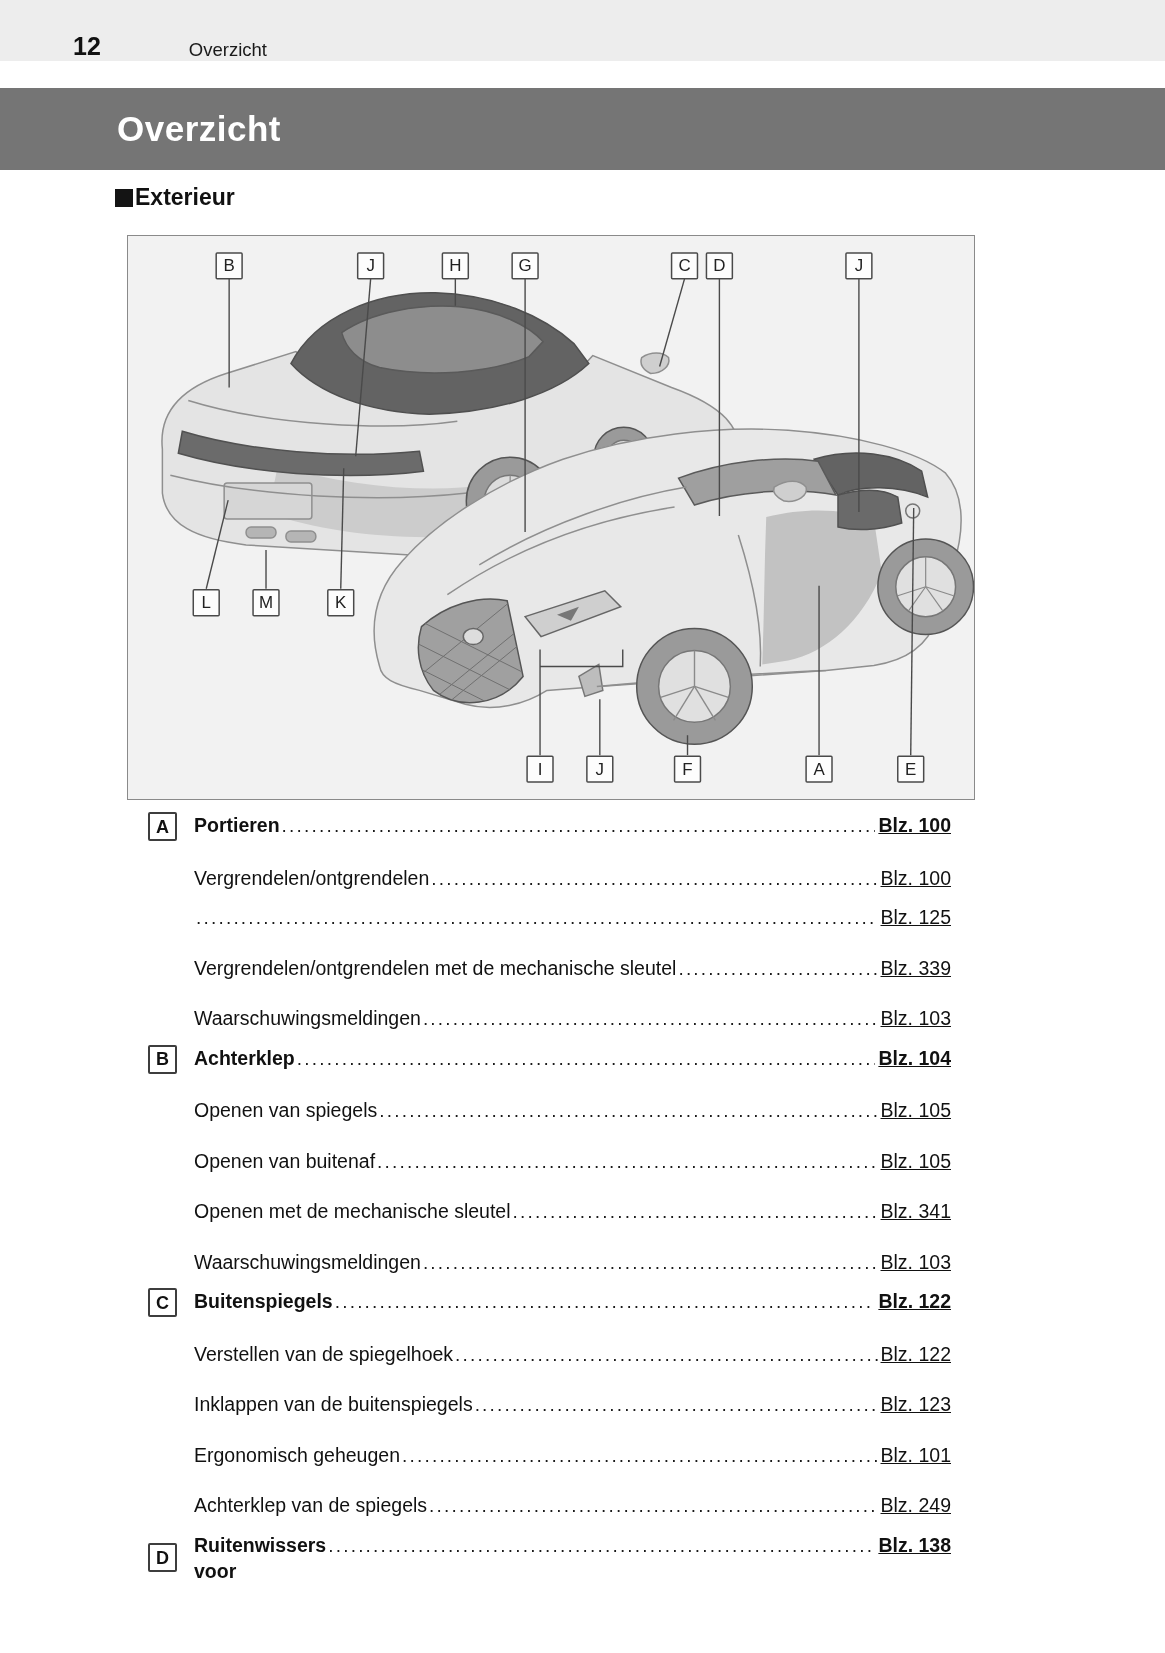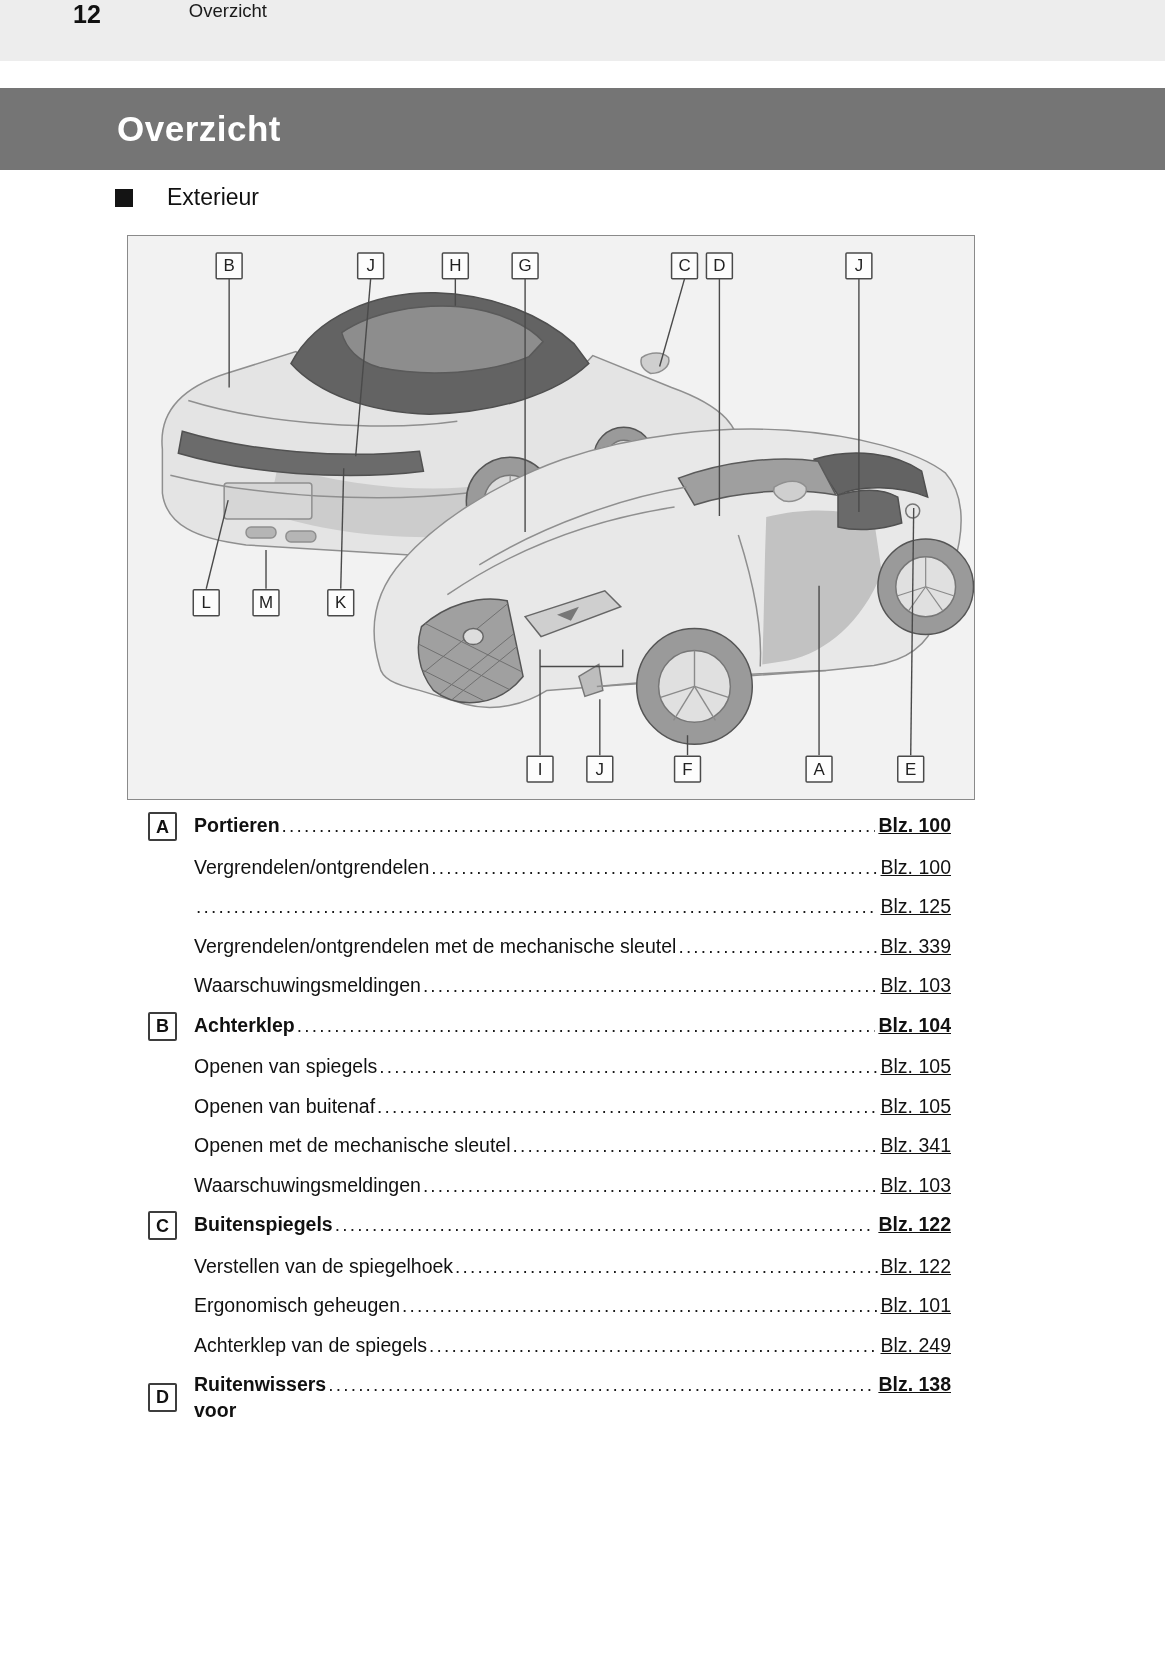--- a/index.html
+++ b/index.html
@@ -9,41 +9,41 @@
     height: 1653px;
     background: #ffffff;
     font-family: "Liberation Sans", sans-serif;
     color: #111;
     overflow: hidden;
   }
   
   .running-header {
     position: absolute; top:0; left:0; right:0; height:61px;
     background:#ededed;
-    display:flex; align-items:flex-start;
+    display:flex; align-items:flex-end;
   }
   .running-page-num { font-size:25px; font-weight:bold; margin-left:73px; }
   .running-title { font-size:18.5px; margin-left:88px; color:#1a1a1a; }
 
   
   .banner {
     position:absolute; top:88px; left:0; right:0; height:82px;
     background:#757575;
     display:flex; align-items:center;
   }
   .banner-title {
     color:#ffffff; font-size:35px; font-weight:bold; letter-spacing:0.5px;
     margin-left:117px;
   }
 
   
   .section-heading {
     position:absolute; top:184px; left:115px;
     display:flex; align-items:center;
-    font-size:23px; font-weight:normal;gap:32px;
+    font-size:23px; font-weight:bold;
   }
   .section-bullet {
     width:18px; height:18px; background:#141414; display:inline-block;
     margin-right:2px;
   }
 
   
   .diagram-box {
     position:absolute; left:127px; top:235px; width:848px; height:565px;
     border:1px solid #8a8a8a; background:#f2f2f2; box-sizing:border-box;
@@ -63,21 +63,21 @@
   .badge {
     width:29px; height:29px; box-sizing:border-box;
     border:2px solid #3d3d3d; border-radius:2px;
     display:flex; align-items:center; justify-content:center;
     font-size:18px; font-weight:bold;
     margin-right:17px; flex:0 0 auto;
     background:#fff;
     align-self:center;
   }
   .toc-item { padding-left:46px; }
-  .toc-label { white-space:nowrap; }
+  .toc-label { white-space:nowrap;margin-top:11px; }
   .dots {
     flex:1 1 auto; min-width:10px; overflow:hidden; white-space:nowrap;
     margin:0 3px 0 2px; color:#1a1a1a;
   }
   .dots::after {
     content:"......................................................................................................................................................";
     font-size:19px; letter-spacing:2.2px;
   }
   .toc-page { white-space:nowrap;text-decoration:underline; }
 
@@ -326,20 +326,25 @@
         <span class="toc-title">Buitenspiegels</span>
         <span class="dots"></span>
         <span class="toc-page">Blz. 122</span>
       </div>
       <div class="toc-row toc-item">
         <span class="toc-label">Verstellen van de spiegelhoek</span>
         <span class="dots"></span>
         <span class="toc-page">Blz. 122</span>
       </div>
       <div class="toc-row toc-item">
+        <span class="toc-label">Inklappen van de buitenspiegels</span>
+        <span class="dots"></span>
+        <span class="toc-page">Blz. 123</span>
+      </div>
+      <div class="toc-row toc-item">
         <span class="toc-label">Ergonomisch geheugen</span>
         <span class="dots"></span>
         <span class="toc-page">Blz. 101</span>
       </div>
       <div class="toc-row toc-item">
         <span class="toc-label">Achterklep van de spiegels</span>
         <span class="dots"></span>
         <span class="toc-page">Blz. 249</span>
       </div>
     </section>

